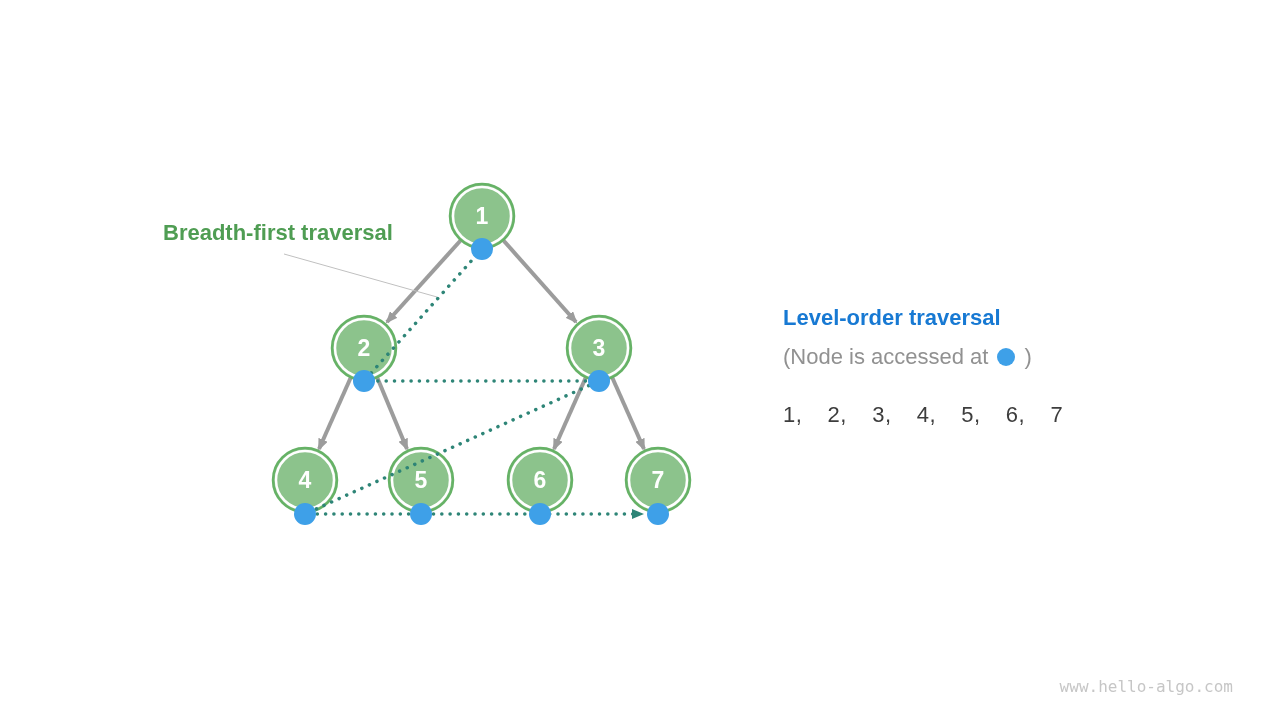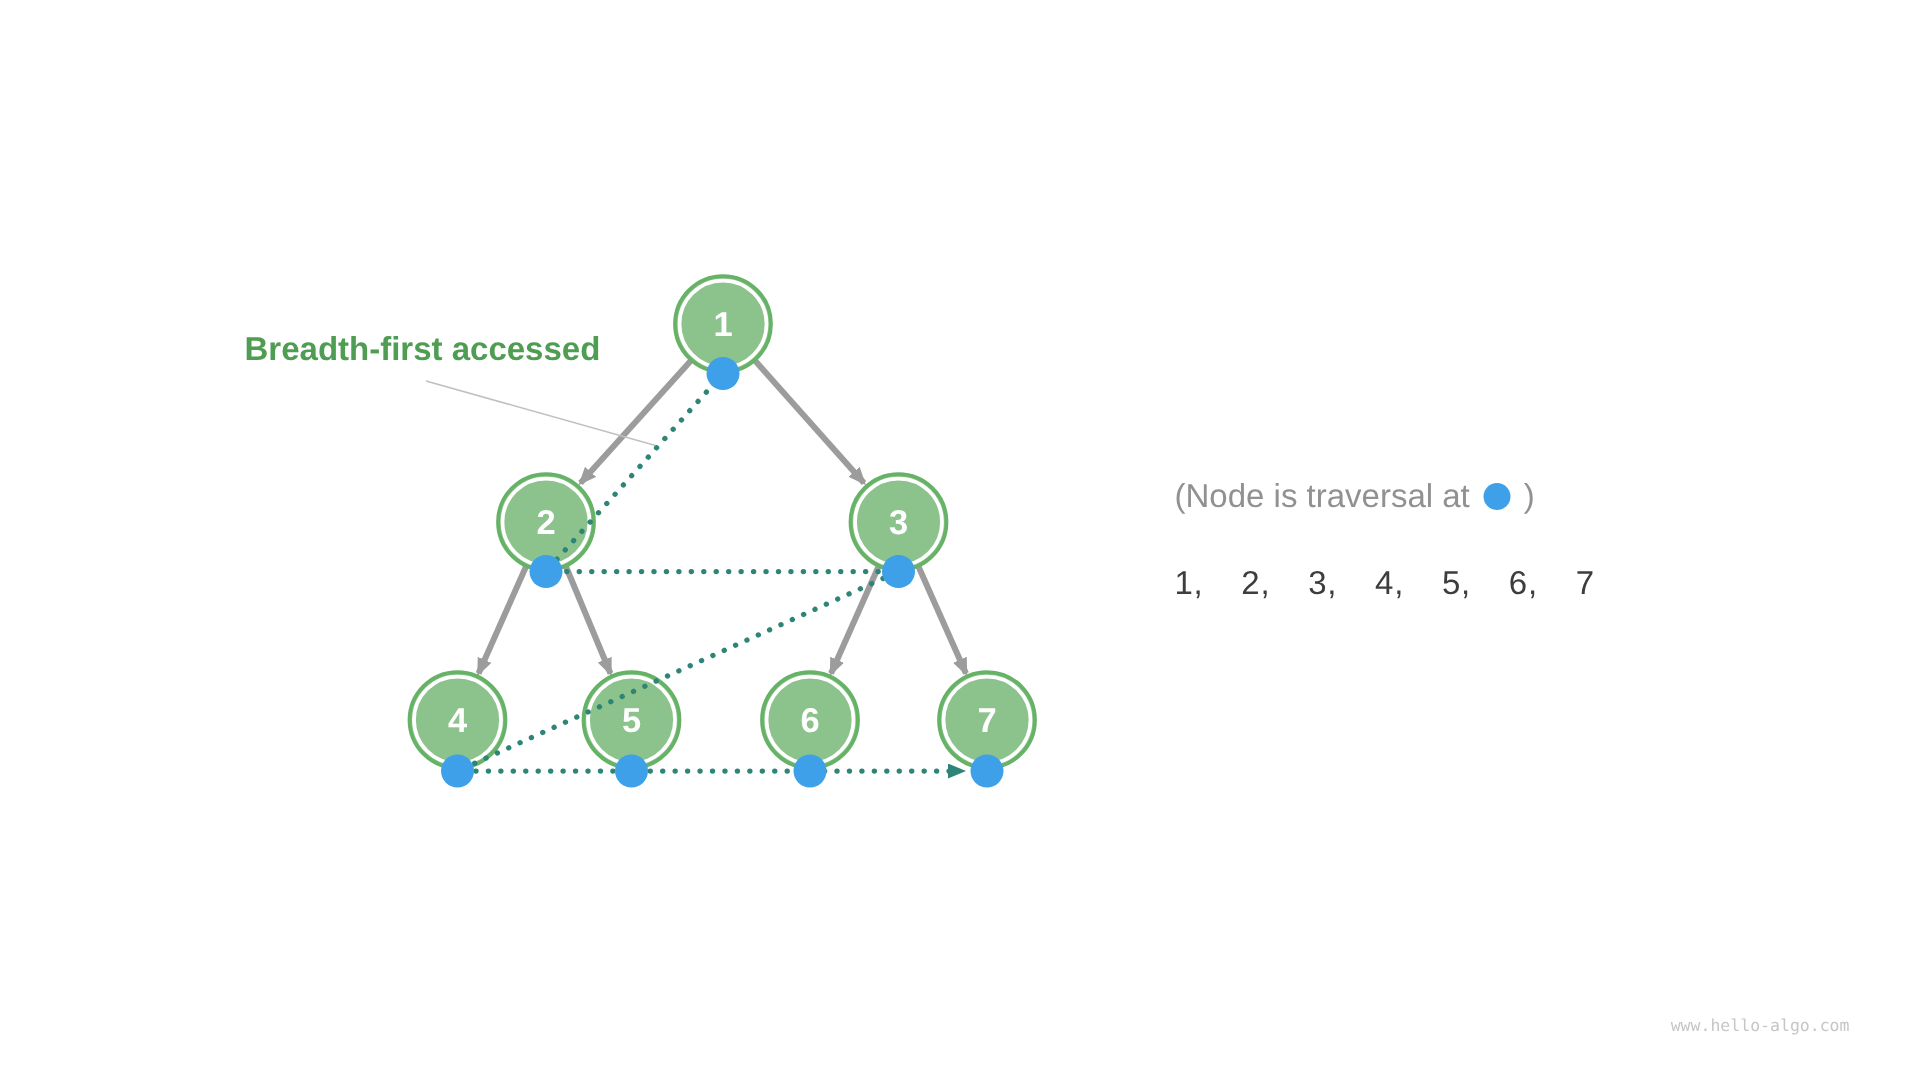--- a/index.html
+++ b/index.html
@@ -62,21 +62,21 @@
     margin-top: 32px;
     font-size: 22px;
     color: var(--sequence-dark);
     white-space: pre;
     word-spacing: 6px;
     letter-spacing: 0.5px;
   }
   .watermark {
     position: absolute; right: 47px; top: 677px;
     font-family: "DejaVu Sans Mono", monospace;
-    font-size: 11px;
+    font-size: 16px;
     color: var(--watermark-gray);
   }
 </style>
 </head>
 <body>
 
 <div class="stage">
 
   <svg class="diagram" width="1280" height="720" viewBox="0 0 1280 720">
     <defs>
@@ -143,25 +143,26 @@
       <circle class="access-dot" cx="482" cy="249" r="11"></circle>
       <circle class="access-dot" cx="364" cy="381" r="11"></circle>
       <circle class="access-dot" cx="599" cy="381" r="11"></circle>
       <circle class="access-dot" cx="305" cy="514" r="11"></circle>
       <circle class="access-dot" cx="421" cy="514" r="11"></circle>
       <circle class="access-dot" cx="540" cy="514" r="11"></circle>
       <circle class="access-dot" cx="658" cy="514" r="11"></circle>
     </g>
   </svg>
 
-  <div class="bft-label">Breadth-first accessed</div>
+  <div class="bft-label">Breadth-first traversal</div>
 
   <div class="legend">
+    <div class="legend-title">Level-order traversal</div>
     <div class="legend-note">
-      <span>(Node is traversal at</span>
+      <span>(Node is accessed at</span>
       <span class="note-dot"></span>
       <span>)</span>
     </div>
     <div class="legend-seq">1,  2,  3,  4,  5,  6,  7</div>
   </div>
 
   <div class="watermark">www.hello-algo.com</div>
 </div>
 
 </body></html>

